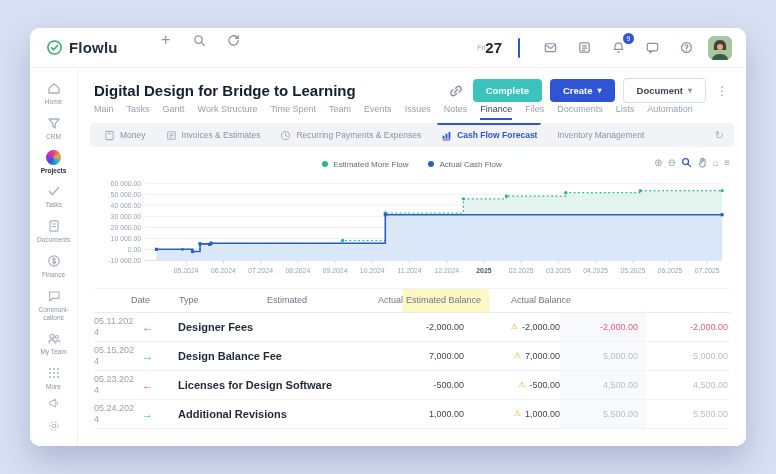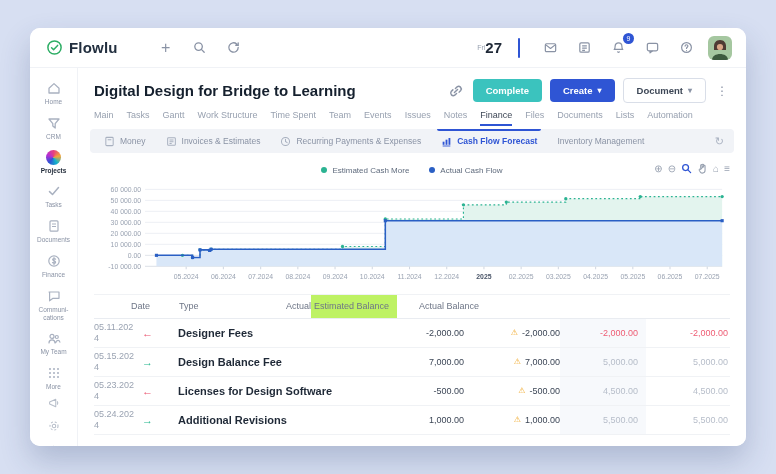--- a/index.html
+++ b/index.html
@@ -5,21 +5,21 @@
   * { margin:0; padding:0; box-sizing:border-box; }
   html,body { width:776px; height:474px; }
   body { font-family:"Liberation Sans", sans-serif; background:#d7dff2; position:relative; overflow:hidden; }
   svg { display:block; }
 
   .window { position:absolute; left:30px; top:28px; width:716px; height:418px; background:#fff;
             border-radius:10px; box-shadow:0 14px 30px rgba(42,62,110,.24); overflow:hidden;
             display:flex; flex-direction:column; }
 
   
-  .topbar { height:40px; flex:0 0 40px; display:flex; align-items:center; padding:0 14px 0 16px;
+  .topbar { height:40px; flex:0 0 40px; display:flex; padding:0 14px 0 16px;
             border-bottom:1px solid #f0f2f6; background:#fff; }
   .logo { display:flex; align-items:center; gap:6px; }
   .logo-text { font-size:15px; font-weight:bold; color:#222f3f; letter-spacing:.2px; }
   .tb-icon { width:24px; height:24px; display:grid; place-items:center; color:#8a93a5; cursor:pointer; }
   .tb-plus { font-size:16px; color:#8a93a5; margin-left:36px; }
   .tb-gap { margin-left:10px; }
   .topbar-right { margin-left:auto; display:flex; align-items:center; gap:10px; }
   .date-block { display:flex; flex-direction:row; align-items:center; line-height:1; cursor:pointer; }
   .date-day { font-size:7px; color:#98a1b0; }
   .date-num { font-size:15px; font-weight:bold; color:#1f2937; }
@@ -54,21 +54,21 @@
   .link-icon { color:#8a93a5; width:18px; height:18px; cursor:pointer; }
   .btn { font-size:9.5px; font-weight:bold; border-radius:4px; padding:6px 13px; cursor:pointer; border:none;
          display:flex; align-items:center; gap:5px; font-family:"Liberation Sans",sans-serif; }
   .btn-complete { background:#3bc3be; color:#fff; }
   .btn-create { background:#2f55d4; color:#fff; }
   .btn-document { background:#fff; border:1px solid #d9dee8; color:#3d4756; }
   .chev { font-size:8px; line-height:1; }
   .btn-document .chev { color:#8a93a5; }
   .dots-btn { color:#8a93a5; font-size:12px; padding:0 2px; cursor:pointer; }
 
-  .tabs { display:flex; gap:13px; margin-top:7px; font-size:9px; color:#98a1b0; }
+  .tabs { display:flex; gap:13px; margin-top:1px; font-size:9px; color:#98a1b0; }
   .tab { padding-bottom:6px; cursor:pointer; white-space:nowrap; }
   .tab.active { color:#3d4756; box-shadow:inset 0 -2px 0 #2f55d4; }
 
   .subtabs { margin:3px 12px 9px; background:#f1f3f7; border-radius:4px; height:24px; display:flex;
              align-items:stretch; padding:0 4px; font-size:8.5px; color:#8a93a5; }
   .subtab { display:flex; align-items:center; gap:5px; padding:7px 10px; position:relative; cursor:pointer; white-space:nowrap; }
   .subtab .st-icon { width:11px; height:11px; color:#a9b1c0; }
   .subtab.active { color:#2f55d4; font-weight:bold; }
   .subtab.active .st-icon { color:#2f55d4; }
   .subtab.active::before { content:""; position:absolute; top:0; left:6px; right:6px; height:2px;
@@ -100,21 +100,21 @@
   .trow .cell { display:flex; align-items:center; }
   .col-date { width:48px; padding-right:6px; color:#9aa3b2; overflow-wrap:anywhere; line-height:1.25; }
   .thead .col-date { color:#6e7687;margin-left:37px; }
   .col-type { width:36px; }
   .col-name { flex:1; font-weight:bold; color:#1f2937; font-size:11px; }
   .thead .col-name { font-weight:normal; color:#6e7687; font-size:9px; }
   .col-est  { width:92px; justify-content:flex-end; text-align:right; color:#3c4656; }
   .col-act  { width:96px; justify-content:flex-end; text-align:right; color:#3c4656; gap:4px; }
   .col-estbal { width:86px; justify-content:flex-end; text-align:right; padding-right:8px; background:#f7f9fc; }
   .col-actbal { width:84px; justify-content:flex-end; text-align:right; padding-right:2px; }
-  .thead .col-estbal { background:#bef264; color:#6e7687; line-height:1.25; }
+  .thead .col-estbal { background:#fef9c3; color:#6e7687; line-height:1.25; }
   .thead .col-est, .thead .col-act, .thead .col-actbal { color:#6e7687; }
   .bal { color:#b6bdc9; }
   .bal.neg { color:#ee5c74; }
   .arr { font-size:11px; }
   .arr.exp { color:#ea4f6b; }
   .arr.inc { color:#22b68c; }
   .warn { color:#f0a829; font-size:8px; }
 </style>
 </head>
 <body>
@@ -347,21 +347,21 @@
           <span>Inventory Management</span>
         </span>
         <span class="refresh">↻</span>
       </div>
 
       <div class="chart-card">
         <div class="chart-top">
           <div class="legend">
             <span class="legend-item">
               <span class="ldot ldot-est"></span>
-              <span>Estimated Cash More</span>
+              <span>Estimated More Flow</span>
             </span>
             <span class="legend-item">
               <span class="ldot ldot-act"></span>
               <span>Actual Cash Flow</span>
             </span>
           </div>
           <div class="chart-toolbar">
             <span class="ct-icon">⊕</span>
             <span class="ct-icon">⊖</span>
             <span class="ct-icon active-tool">
@@ -452,20 +452,21 @@
               <rect x="295.2" y="41.9" width="3.2" height="3.2" fill="#2a5fc4"></rect>
               <rect x="638.4" y="41.9" width="3.2" height="3.2" fill="#2a5fc4"></rect>
             </svg>
           </div>
       </div>
 
       <div class="table">
         <div class="thead">
           <div class="cell col-date">Date</div>
           <div class="cell col-type">Type</div>
+          <div class="cell col-est">Estimated</div>
           <div class="cell col-act">Actual</div>
           <div class="cell col-estbal">Estimated Balance</div>
           <div class="cell col-actbal">Actual Balance</div>
         </div>
 
         <div class="trow">
           <div class="cell col-date">05.11.2024</div>
           <div class="cell col-type">
               <span class="arr exp">←</span>
             </div>

